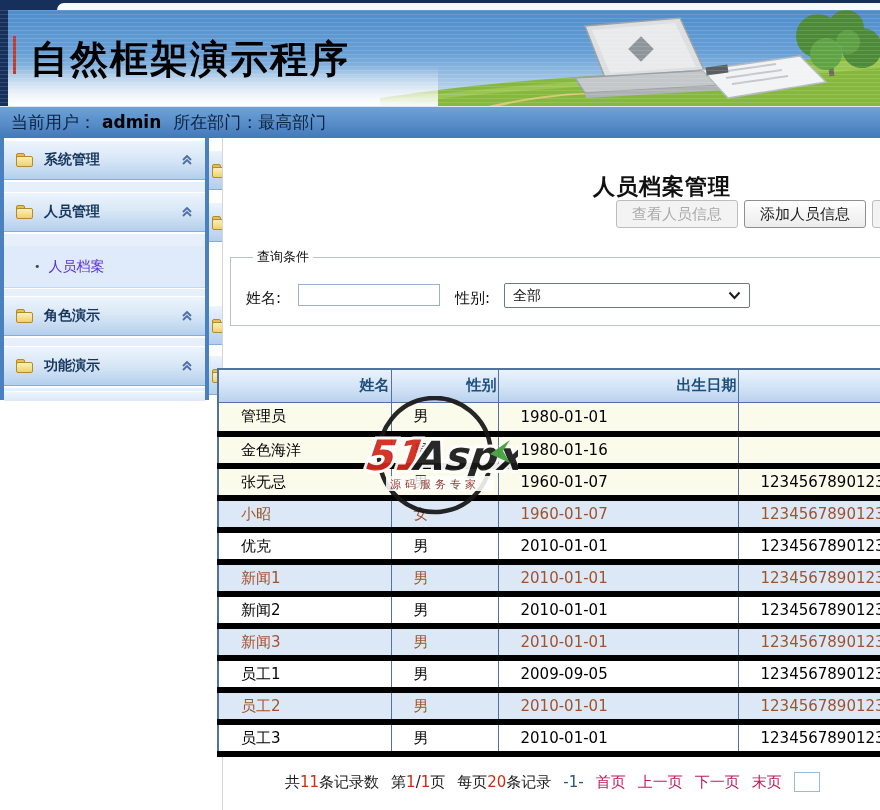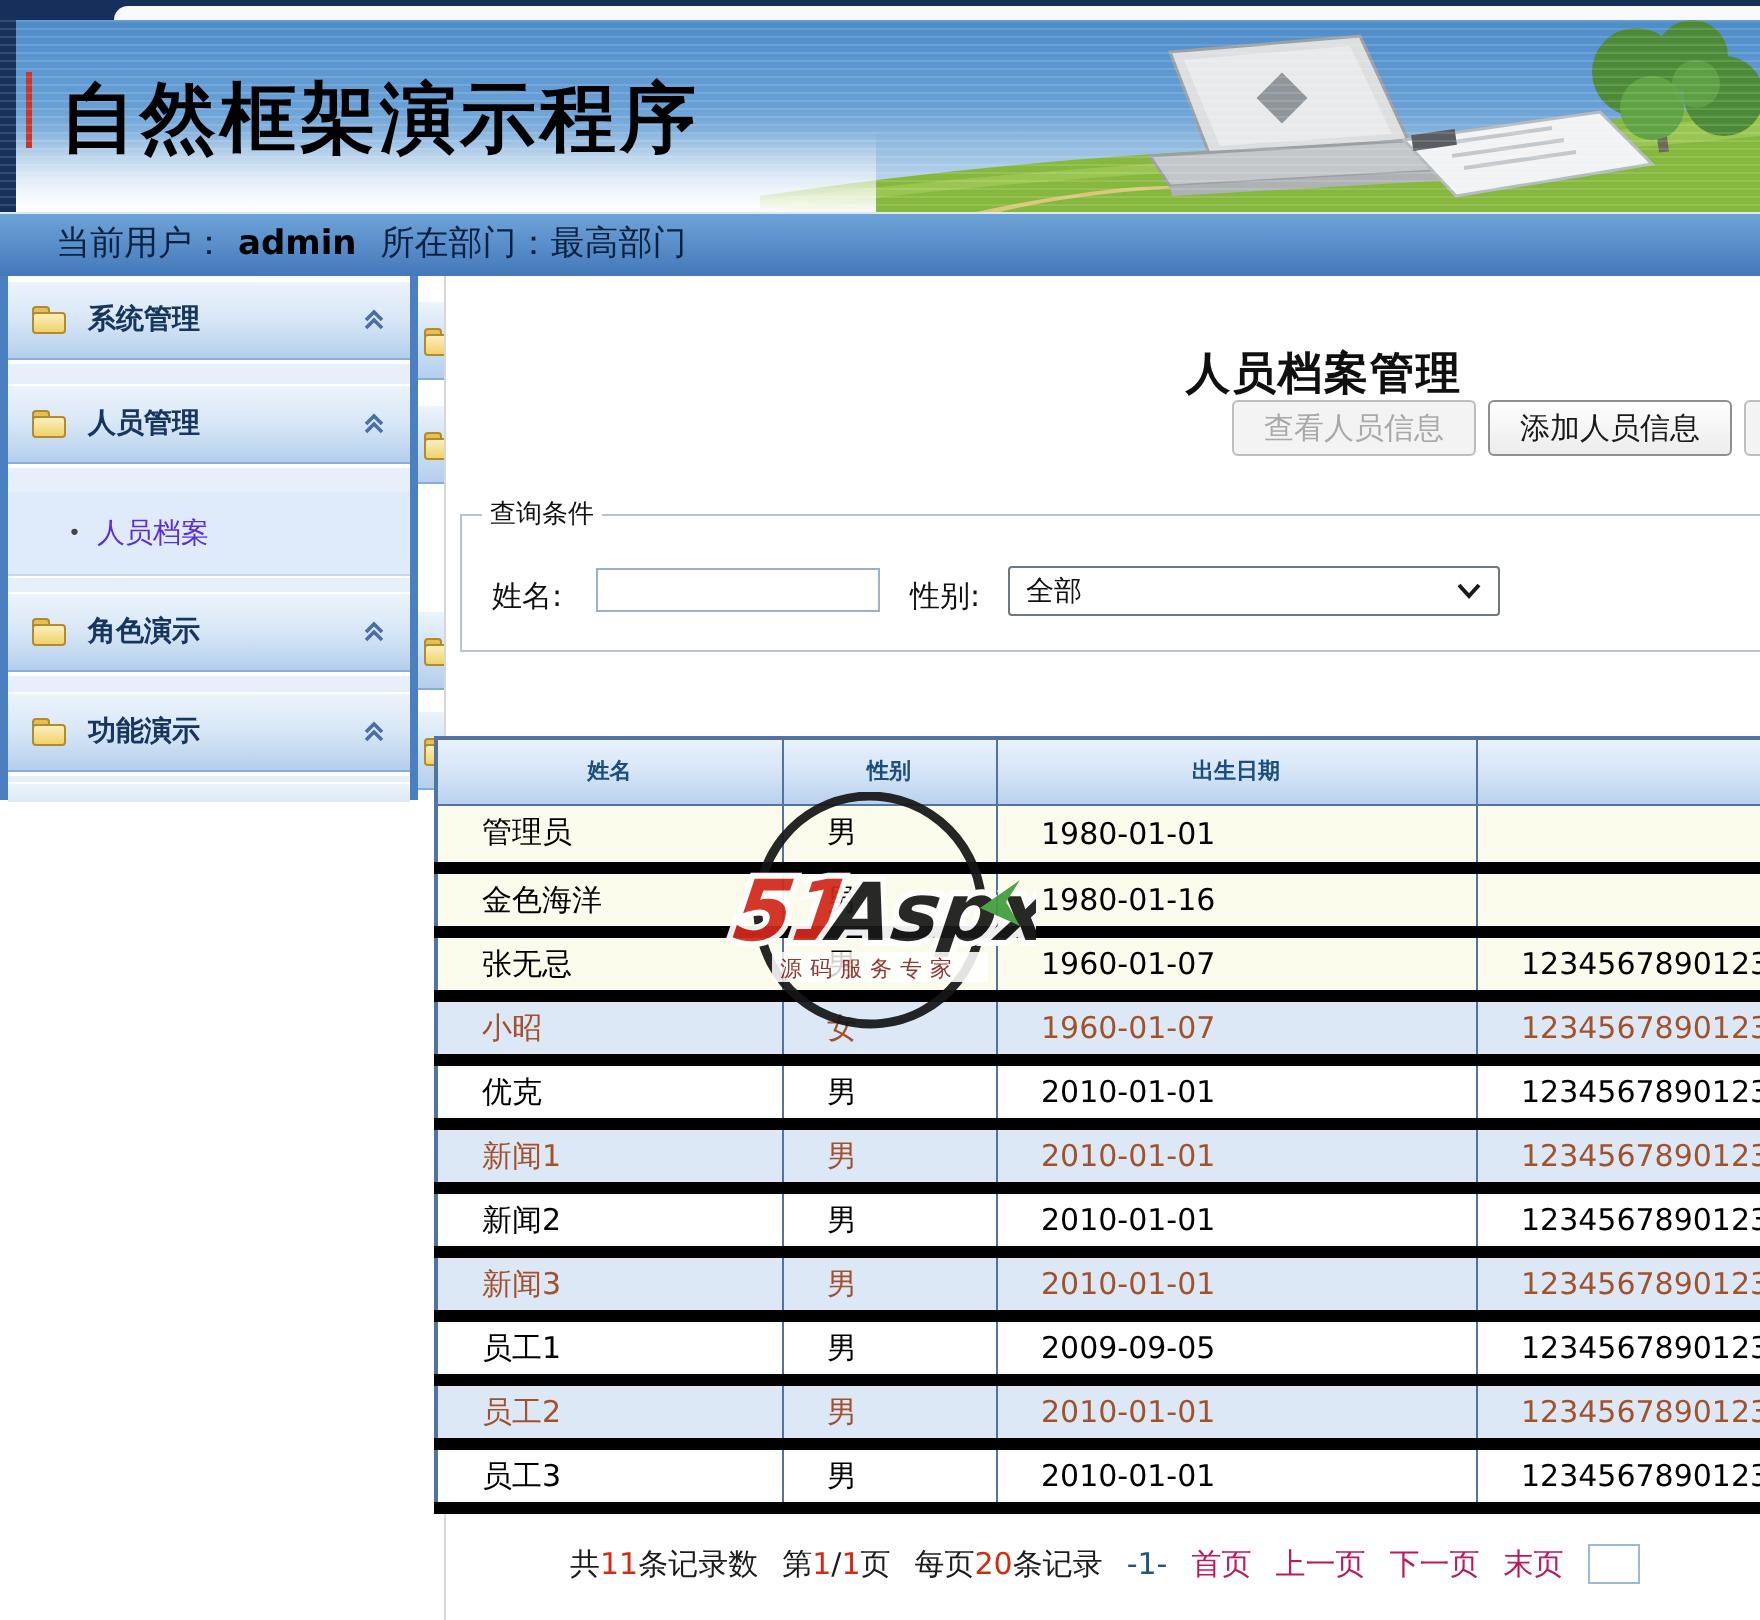--- a/index.html
+++ b/index.html
@@ -19,21 +19,21 @@
   .banner-art{position:absolute;right:0;top:0;width:500px;height:96px;}
   .banner-fade{position:absolute;left:8px;bottom:0;width:430px;height:40px;
           background:linear-gradient(180deg,rgba(255,255,255,0),rgba(255,255,255,.95));}
   .banner-accent{position:absolute;left:13px;top:26px;width:3px;height:38px;background:#c23a2e;}
   .banner-title{position:absolute;left:30px;top:24px;margin:0;font-size:38px;font-weight:bold;
           color:#000;letter-spacing:2px;z-index:3;}
 
   
   .userbar{position:absolute;left:0;top:106px;width:880px;height:32px;box-sizing:border-box;
           background:linear-gradient(180deg,#6ea3d8,#4379ba);border-top:1px solid #dce9f5;
-          color:#0a2140;font-size:17px;line-height:30px;padding-left:28px;}
+          color:#0a2140;font-size:17px;line-height:30px;padding-left:11px;}
   .userbar b{color:#000;margin:0 6px;}
   .userbar .dept-label{margin-left:6px;}
 
   
   .sidebar-edge{position:absolute;left:0;top:138px;width:4px;height:262px;background:#4a7fc0;}
   .side-group{position:absolute;left:4px;width:201px;height:40px;box-sizing:border-box;cursor:pointer;
           background:linear-gradient(180deg,#ecf4fc 0%,#d7e6f6 50%,#b4cfec 100%);
           border-top:1px solid #fff;border-bottom:1px solid #86acd8;
           display:flex;align-items:center;padding:0 12px;gap:10px;}
   .side-group .label{font-size:14px;font-weight:bold;color:#17365e;flex:1;}
@@ -68,37 +68,37 @@
   .btn{position:absolute;top:200px;height:28px;font-size:15px;font-family:inherit;cursor:pointer;
           border:1px solid #8f8f8f;border-radius:3px;color:#1a1a1a;
           background:linear-gradient(180deg,#fefefe,#ececec);}
   .btn-disabled{color:#a9a9a9;border-color:#bdbdbd;background:#f3f3f3;cursor:default;}
   .btn-view{left:616px;width:122px;}
   .btn-add{left:744px;width:122px;}
   .btn-extra{left:872px;width:36px;}
 
   .query-box{position:absolute;left:230px;top:248px;width:700px;height:76px;margin:0;padding:0;
           border:1px solid #bac2ca;}
-  .query-box legend{margin-left:10px;padding:0 4px;font-size:13px;color:#111;}
+  .query-box legend{margin-left:22px;padding:0 4px;font-size:13px;color:#111;}
   .q-label{position:absolute;font-size:15px;color:#111;}
   .q-name-label{left:246px;top:289px;}
   .q-name-input{position:absolute;left:298px;top:284px;width:142px;height:22px;box-sizing:border-box;
           border:1px solid #9ab0cc;font-family:inherit;font-size:14px;padding:0 4px;}
   .q-gender-label{left:455px;top:289px;}
   .q-select{position:absolute;left:504px;top:283px;width:246px;height:25px;box-sizing:border-box;cursor:pointer;
           border:1px solid #6f7780;border-radius:2px;background:#fff;display:flex;align-items:center;
           justify-content:space-between;padding:0 8px;font-size:14px;color:#111;}
 
   
   .data-table{position:absolute;left:217px;top:368px;width:920px;table-layout:fixed;
           border-collapse:collapse;font-size:15px;color:#000;
           border:2px solid #51739e;border-bottom:2px solid #4a4e54;}
-  .data-table th{height:33px;box-sizing:border-box;font-size:11px;font-weight:bold;color:#1b4e7e;
+  .data-table th{height:33px;box-sizing:border-box;font-size:15px;font-weight:bold;color:#1b4e7e;
           background:linear-gradient(180deg,#eaf2fc 0%,#d3e3f6 55%,#b9d1ee 100%);
-          border:1px solid #51739e;text-align:center;}
+          border:1px solid #51739e;text-align:right;}
   .data-table td{height:32px;box-sizing:border-box;padding:0 22px;white-space:nowrap;overflow:hidden;
           border-left:1px solid #51739e;border-right:1px solid #51739e;border-bottom:6px solid #000000;}
   .row-ivory td{background:#fbfbec;}
   .row-blue td{background:#dde8f6;color:#a0522d;}
   .row-white td{background:#fff;}
 
   
   .watermark{position:absolute;left:358px;top:396px;width:160px;height:122px;pointer-events:none;opacity:.93;}
 
   

